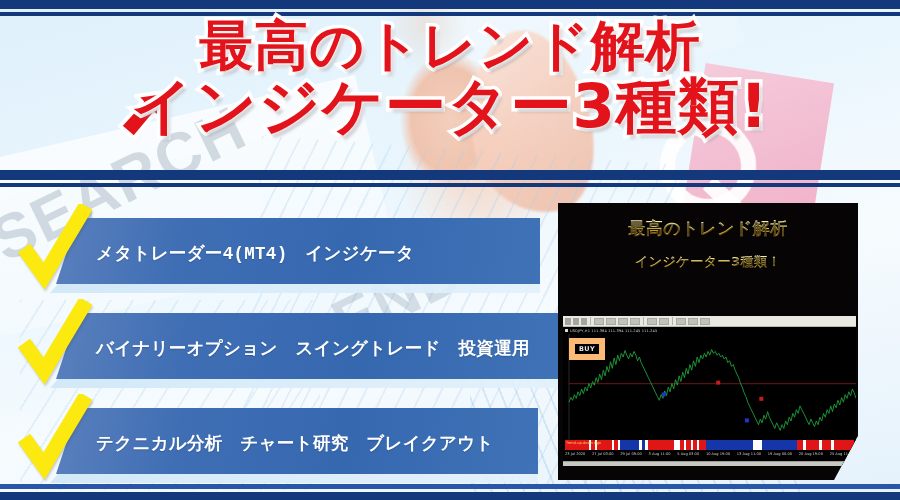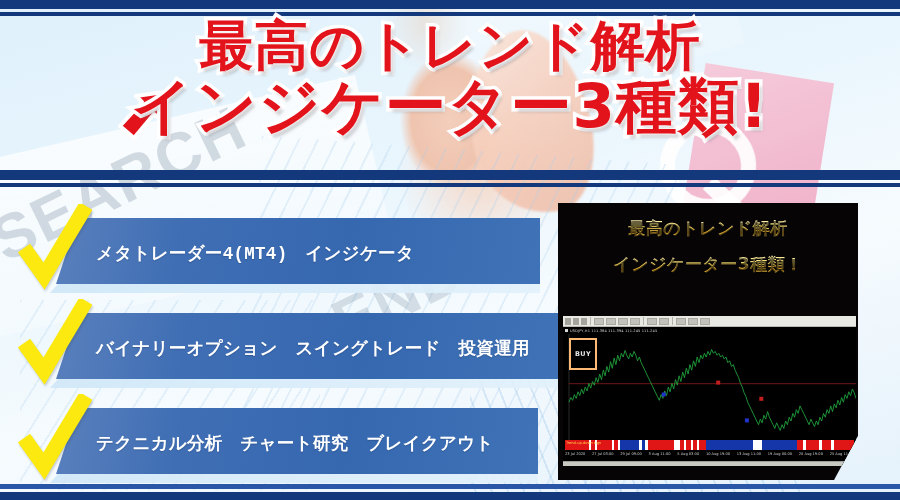--- a/index.html
+++ b/index.html
@@ -208,21 +208,21 @@
     font-family: "DejaVu Sans", sans-serif;
     font-weight: 700;
     font-size: 17px;
     letter-spacing: .5px;
     background: linear-gradient(180deg, #fff6c7 0%, #f8de6f 40%, #d9a328 72%, #f3d164 100%);
     -webkit-background-clip: text;
     background-clip: text;
     color: transparent;
     text-shadow: 0 1px 0 rgba(0,0,0,.6);
   }
-  .panel-title.t2 { display:block; margin-top: 13px; font-size: 17px; }
+  .panel-title.t2 { display:block; margin-top: 13px; font-size: 13px; }
 
   
   #mt4 {
     position: absolute;
     left: 5px; top: 113px;
     width: 293px; height: 150px;
     background: #000000;
   }
   #mt4-toolbar {
     position: absolute; left: 0; top: 0; width: 100%; height: 11px;
@@ -246,27 +246,27 @@
     background: #000;
     display: flex; align-items: center; gap: 2px; padding-left: 2px;
   }
   .sym-text {
     color: #cfcfcf; font-family: "DejaVu Sans", sans-serif;
     font-size: 3.6px; letter-spacing: .1px; white-space: nowrap;
   }
   .sym-dot { width: 3px; height: 3px; background: #d8d8d8; }
   #buy-badge {
     position: absolute; left: 6px; top: 22px;
-    border: 2px solid #fdba74;
+    border: 6px solid #fdba74;
     background: #000;
     color: #e8e8e8;
     font-family: "DejaVu Sans", sans-serif;
     font-weight: 700;
     font-size: 6.5px;
-    padding: 10px 4px;
+    padding: 1px 4px;
     letter-spacing: .4px;
     z-index: 3;
   }
   #price-svg { position: absolute; left: 0; top: 18px; width: 293px; height: 108px; }
   #hist-wrap {
     position: absolute; left: 2px; top: 124px; width: 289px; height: 10px;
     display: flex;
   }
   #hist-wrap > i { display: block; height: 100%; }
   #hist-label {

